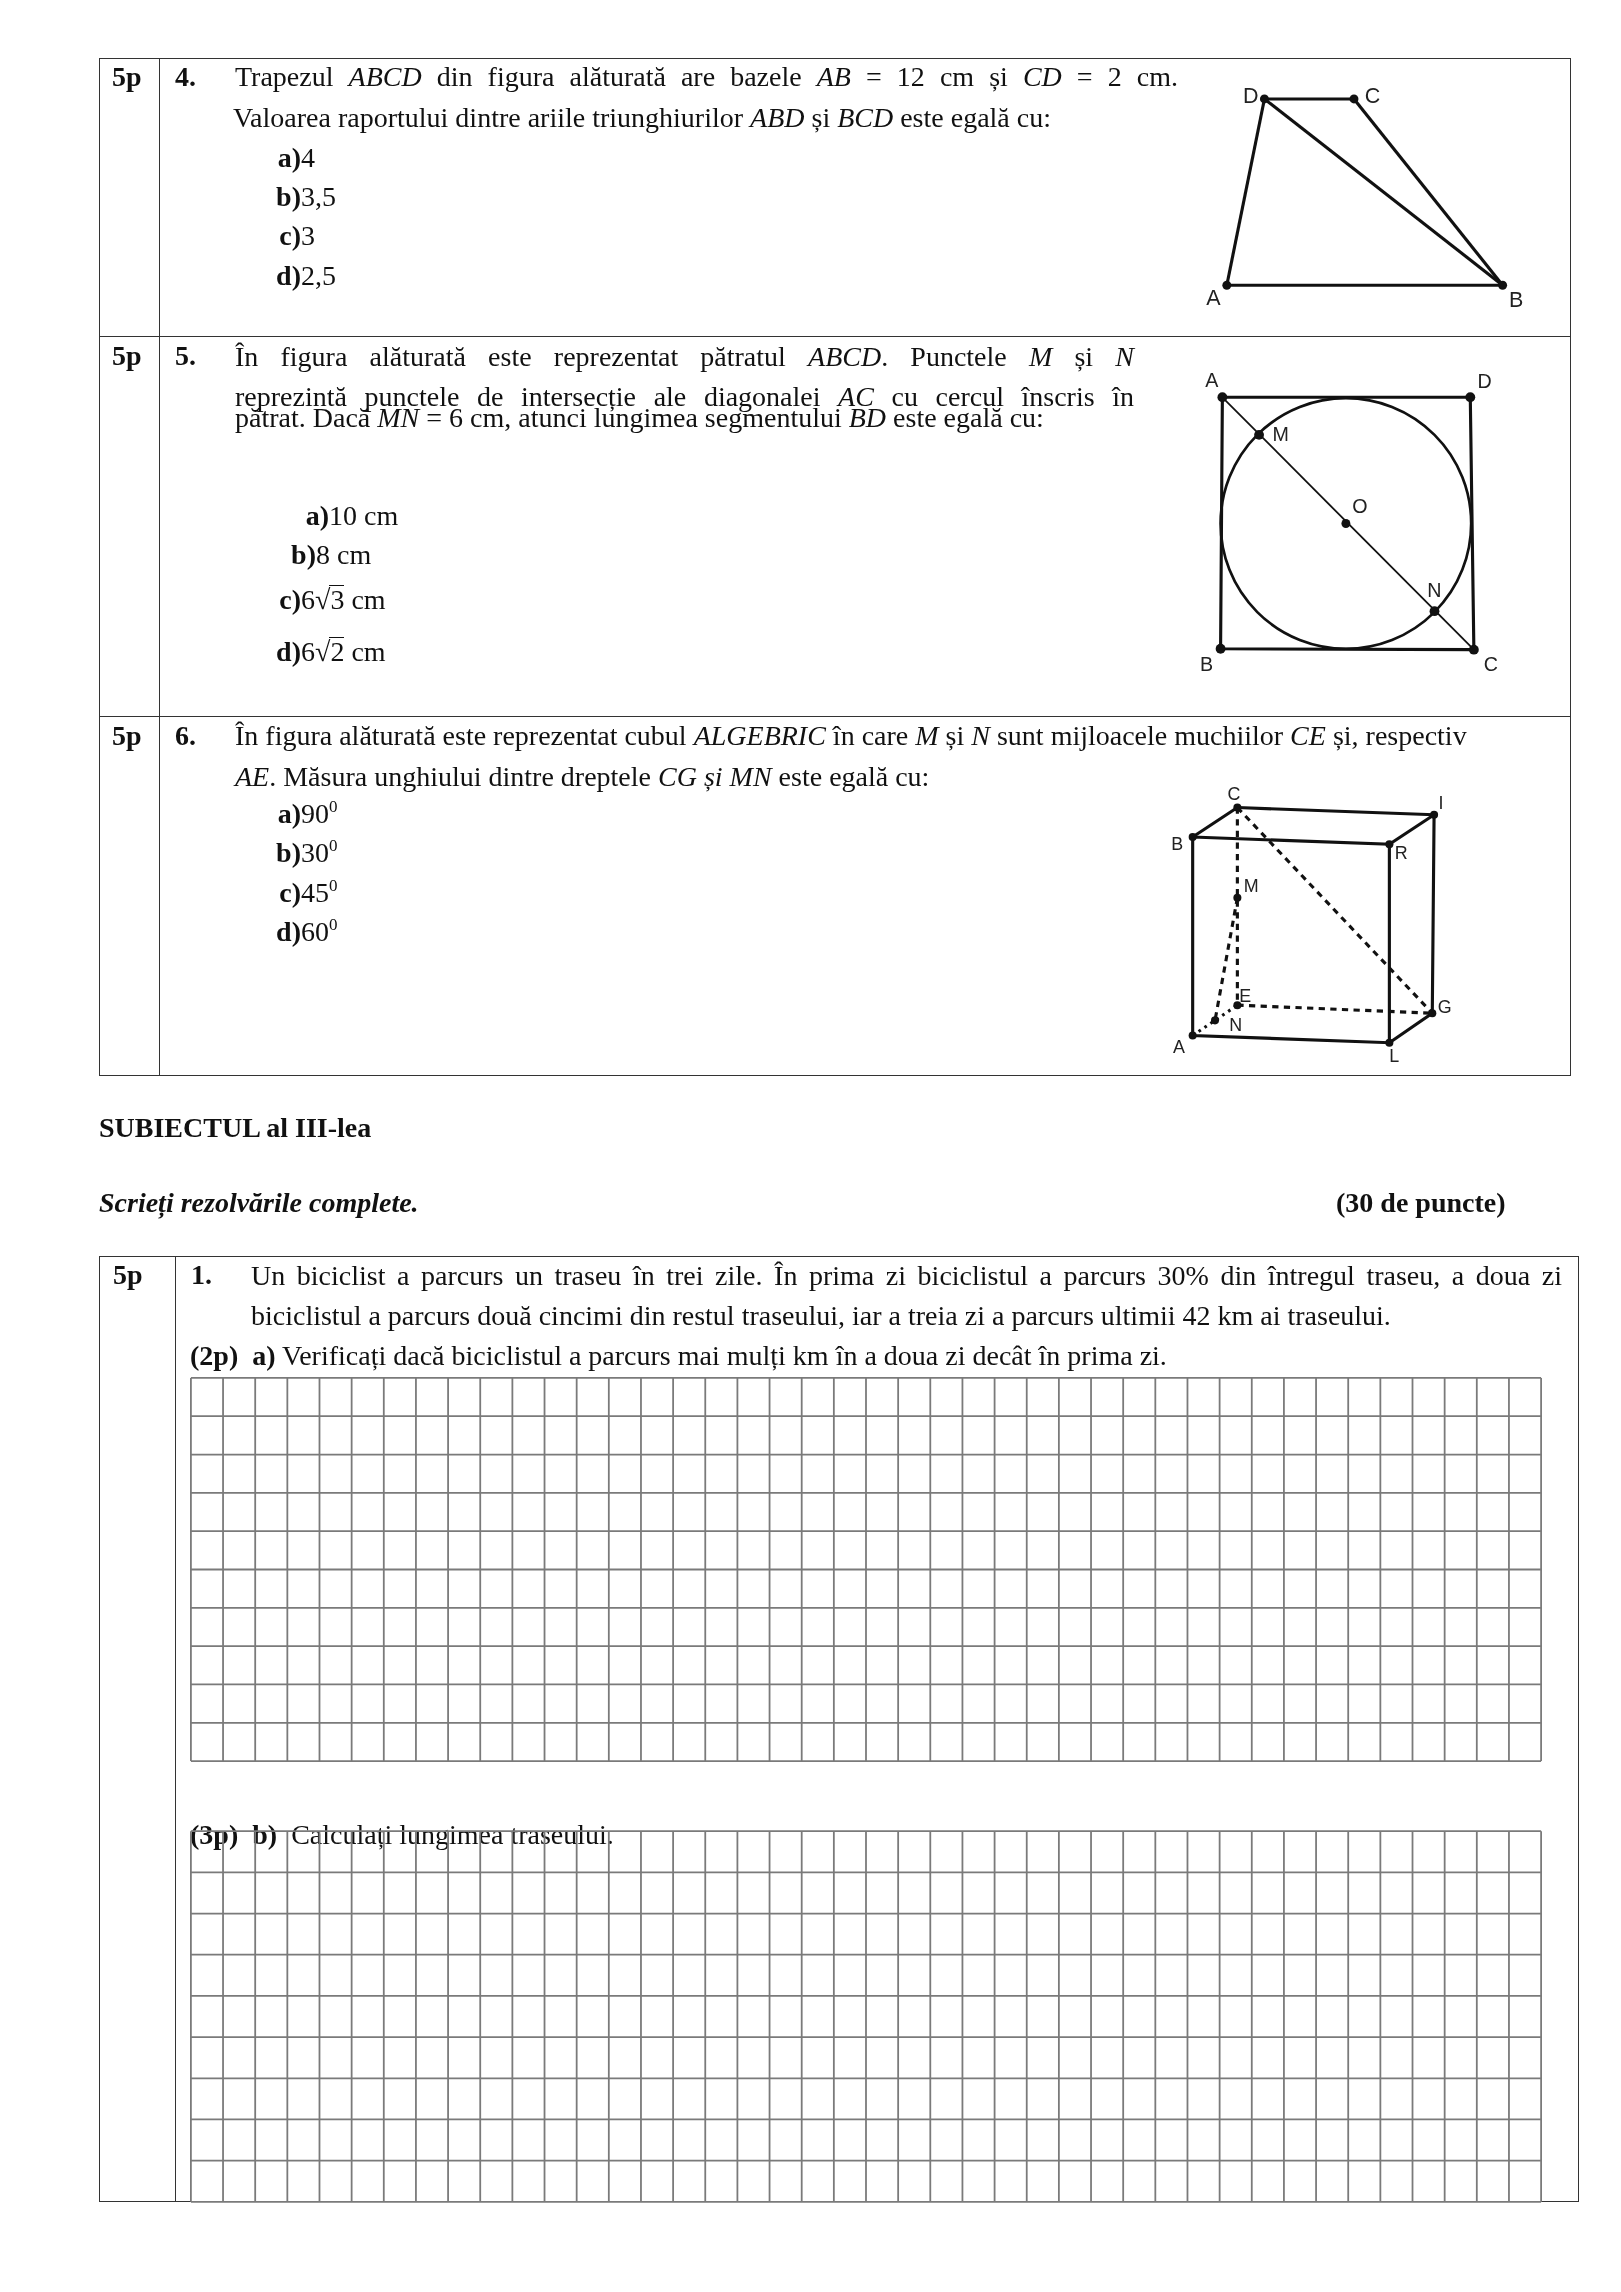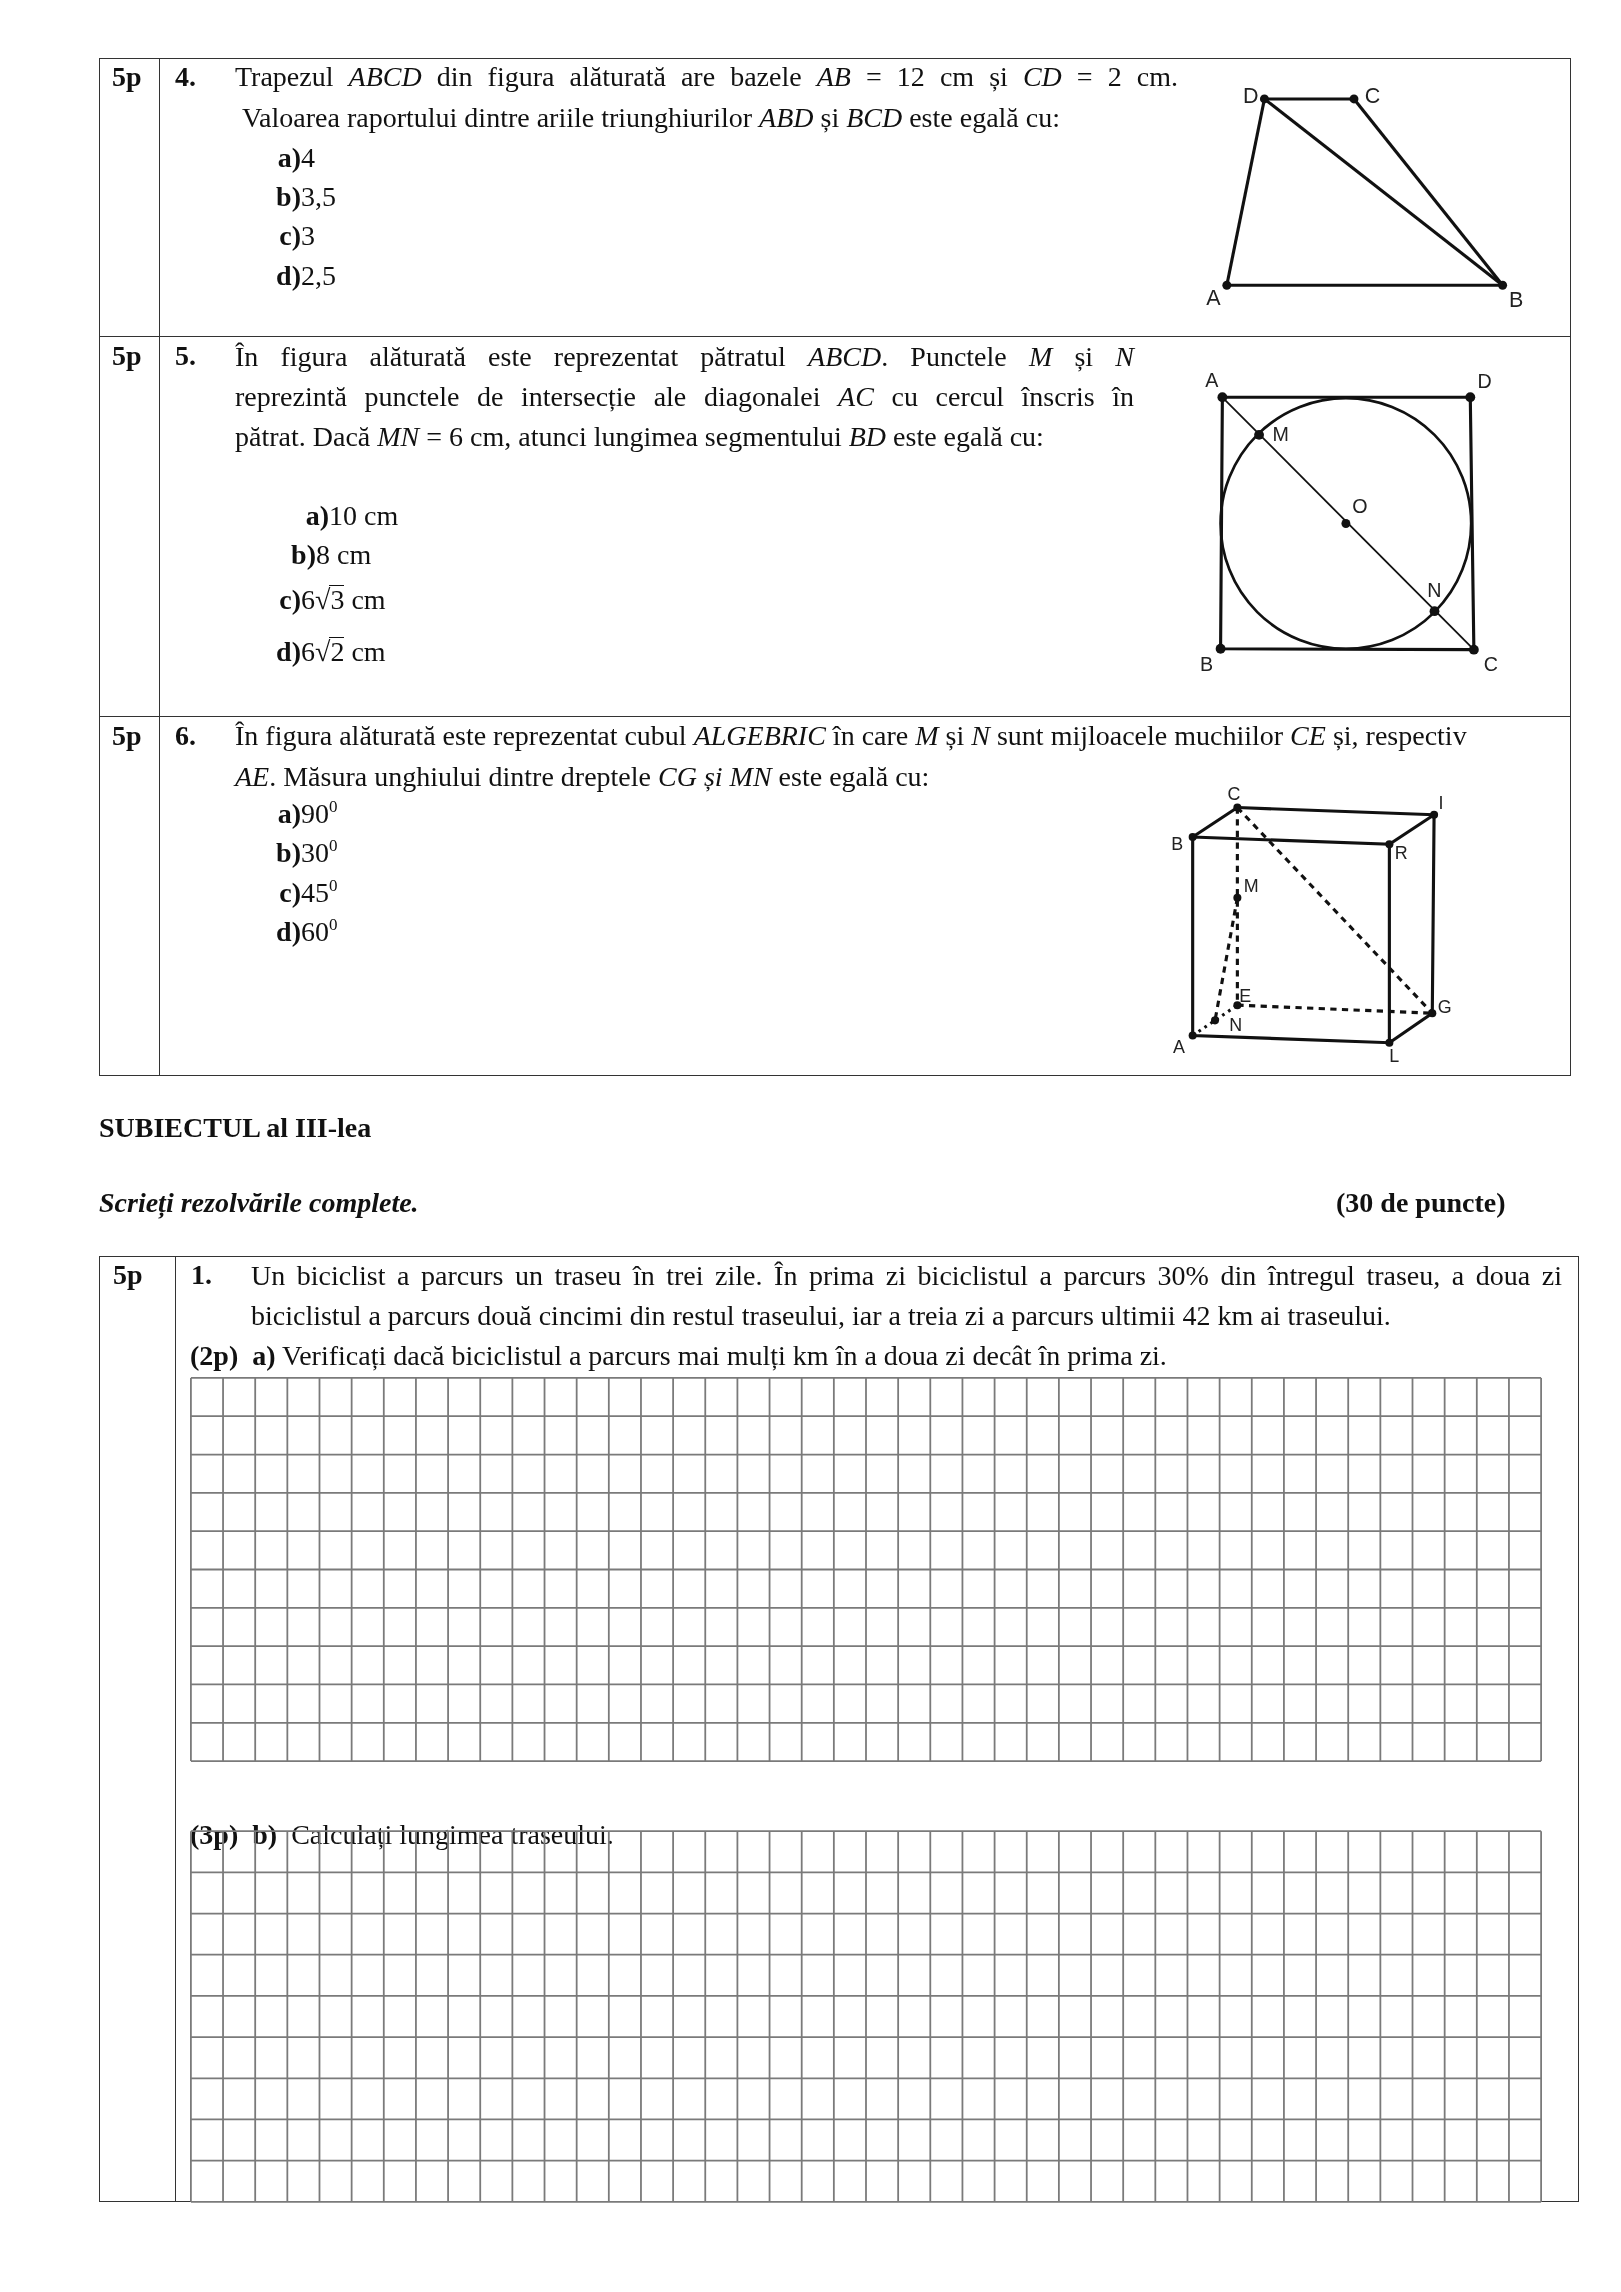--- a/index.html
+++ b/index.html
@@ -32,21 +32,21 @@
 <div class="vline" style="left:159px; top:58px; height:1018px;"></div>
 <div class="hline" style="left:99px; top:336px; width:1472px;"></div>
 <div class="hline" style="left:99px; top:716px; width:1472px;"></div>
 
 <div>
   <span class="pts" style="left:112px; top:61px;">5p</span>
   <span class="num" style="left:175px; top:61px;">4.</span>
   <div class="txt just" style="left:235px; top:57px; width:943px;">
     <span>Trapezul </span><i>ABCD</i><span> din figura alăturată are bazele </span><i>AB</i><span> = 12 cm și </span><i>CD</i><span> = 2 cm.</span>
   </div>
-  <div class="txt" style="left:242px; top:98px; white-space:nowrap;">
+  <div class="txt" style="left:233px; top:98px; white-space:nowrap;">
     <span>Valoarea raportului dintre ariile triunghiurilor </span><i>ABD</i><span> și </span><i>BCD</i><span> este egală cu:</span>
   </div>
   <div class="opt" style="left:251px; top:142px;"><b>a)</b><span>4</span></div>
   <div class="opt" style="left:251px; top:181px;"><b>b)</b><span>3,5</span></div>
   <div class="opt" style="left:251px; top:220px;"><b>c)</b><span>3</span></div>
   <div class="opt" style="left:251px; top:260px;"><b>d)</b><span>2,5</span></div>
 
   <svg class="abs" style="left:1191px; top:54px;" width="394" height="269" viewBox="0 0 440 300">
     <g stroke="#111" stroke-width="3.5" fill="none">
       <line x1="40" y1="258" x2="348" y2="258"></line>
@@ -72,21 +72,21 @@
 
 <div>
   <span class="pts" style="left:112px; top:340px;">5p</span>
   <span class="num" style="left:175px; top:340px;">5.</span>
   <div class="txt just" style="left:235px; top:337px; width:899px;">
     <span>În figura alăturată este reprezentat pătratul </span><i>ABCD</i><span>. Punctele </span><i>M</i><span> și </span><i>N</i>
   </div>
   <div class="txt just" style="left:235px; top:377px; width:899px;">
     <span>reprezintă punctele de intersecție ale diagonalei </span><i>AC</i><span> cu cercul înscris în</span>
   </div>
-  <div class="txt" style="left:235px; top:417px; white-space:nowrap;">
+  <div class="txt" style="left:235px; top:398px; white-space:nowrap;">
     <span>pătrat. Dacă </span><i>MN</i><span> = 6 cm, atunci lungimea segmentului </span><i>BD</i><span> este egală cu:</span>
   </div>
   <div class="opt" style="left:251px; top:500px;margin-left:28px;"><b>a)</b><span>10 cm</span></div>
   <div class="opt" style="left:266px; top:539px;"><b>b)</b><span>8 cm</span></div>
   <div class="opt" style="left:251px; top:584px;"><b>c)</b><span>6</span><span class="rad">√</span><span class="sqrt">3</span><span> cm</span></div>
   <div class="opt" style="left:251px; top:636px;"><b>d)</b><span>6</span><span class="rad">√</span><span class="sqrt">2</span><span> cm</span></div>
 
   <svg class="abs" style="left:1182px; top:340px;" width="394" height="358" viewBox="0 0 440 400">
     <g stroke="#111" fill="none">
       <polygon stroke-width="3.5" points="45,64 322,64 326,346 43,345"></polygon>

